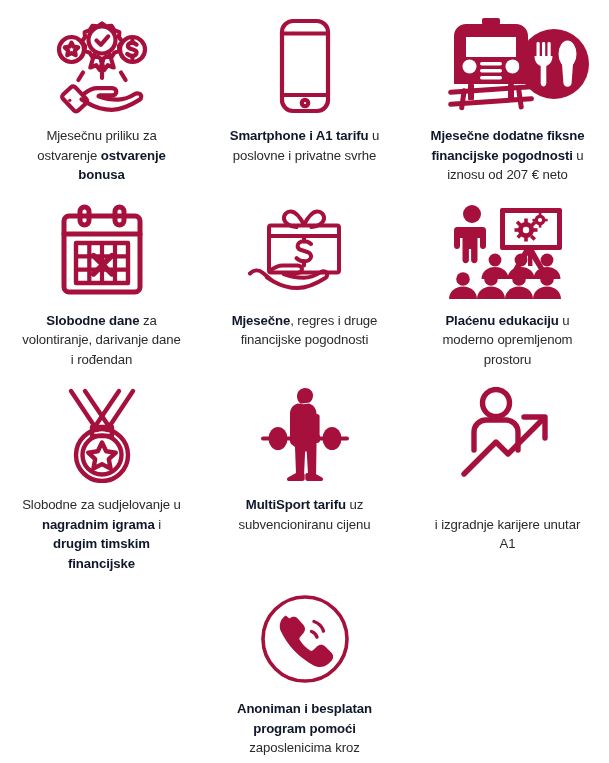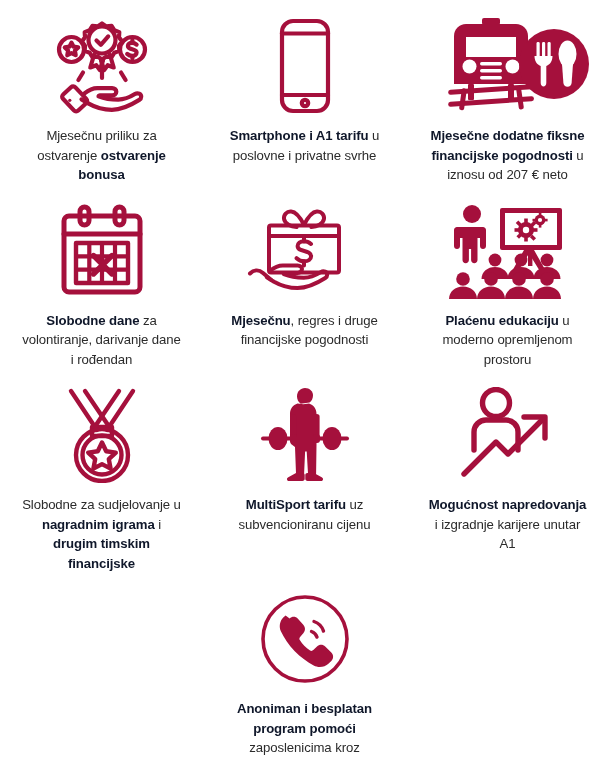--- a/index.html
+++ b/index.html
@@ -181,21 +181,21 @@
         <path d="M27 32h70"></path>
 
         <path d="M69 40c-2.2-2-4.6-2.8-7-2.8-3.8 0-6.4 2-6.4 4.9 0 6.7 13.5 3.2 13.5 10.1 0 3.1-2.9 5.1-6.8 5.1-2.8 0-5.5-1-7.7-3.1"></path>
         <path d="M62 33.3v4.3M62 57.2v4.4"></path>
 
         <path d="M28 66.8c4.5-3.7 8.1-5.4 12.8-5.4h14.9c2.6 0 4.3 1.5 4.3 3.7s-1.8 3.8-4.4 3.8H43.2"></path>
         <path d="M41.8 70.2c6.2 2.5 13 3.5 20 3.5 6.1 0 11.7-2.3 17-5.6 3-1.9 6.4-.1 6.4 2.7 0 1.3-.6 2.4-1.9 3.2-10.5 6.7-18.3 10-27.8 10-8.6 0-16.4-2.3-23.5-6.3l-7.2-4.3"></path>
         <path d="M8 69.5c3.8-3.8 9-4 13-.6l8 6.8"></path>
       </svg>
     </div>
-    <div class="benefit-text"><b>Mjesečnu</b><span>, regres i druge</span><br><span>financijske pogodnosti</span></div>
+    <div class="benefit-text"><b>Mjesečne</b><span>, regres i druge</span><br><span>financijske pogodnosti</span></div>
   </div>
 
   <div class="benefit-card">
     <div class="benefit-icon">
       <svg width="120" height="96" viewBox="0 0 120 96" fill="none">
         <g fill="#A5103C">
 
           <circle cx="24" cy="11" r="9"></circle>
           <path d="M13 24h22c1.6 0 3 1.4 3 3v16c0 1.7-1.3 3-3 3s-3-1.3-3-3V35h-2.5v22c0 1.8-1.4 3.2-3.2 3.2s-3.2-1.4-3.2-3.2V46h-2.2v11c0 1.8-1.4 3.2-3.2 3.2S14.5 58.8 14.5 57V35H12v8c0 1.7-1.3 3-3 3s-3-1.3-3-3V27c0-1.6 1.4-3 3-3h4Z"></path>
 
@@ -309,21 +309,21 @@
 
   <div class="benefit-card">
     <div class="benefit-icon">
       <svg width="100" height="96" viewBox="0 0 100 96" fill="none" stroke="#A5103C" stroke-width="5.4" stroke-linecap="round" stroke-linejoin="round">
         <circle cx="38" cy="16" r="13.5"></circle>
         <path d="M16 63V45c0-6.6 5.4-12 12-12h20c6.6 0 12 5.4 12 12v18"></path>
         <path d="M6 87 38 55l12 12L86 31"></path>
         <path d="M66 30h21v21"></path>
       </svg>
     </div>
-    <div class="benefit-text"><b>Mogućnost napredovanja</b><br><span>i izgradnje karijere unutar</span><br><span>A1</span></div>
+    <div class="benefit-text"><br><span>i izgradnje karijere unutar</span><br><span>A1</span></div>
   </div>
 
 </div>
 
 <div class="row-solo">
   <div class="benefit-card">
     <div class="benefit-icon">
       <svg width="92" height="92" viewBox="0 0 92 92" fill="none">
         <circle cx="46" cy="46" r="42" fill="none" stroke="#A5103C" stroke-width="3.6"></circle>
         <g fill="#A5103C">

